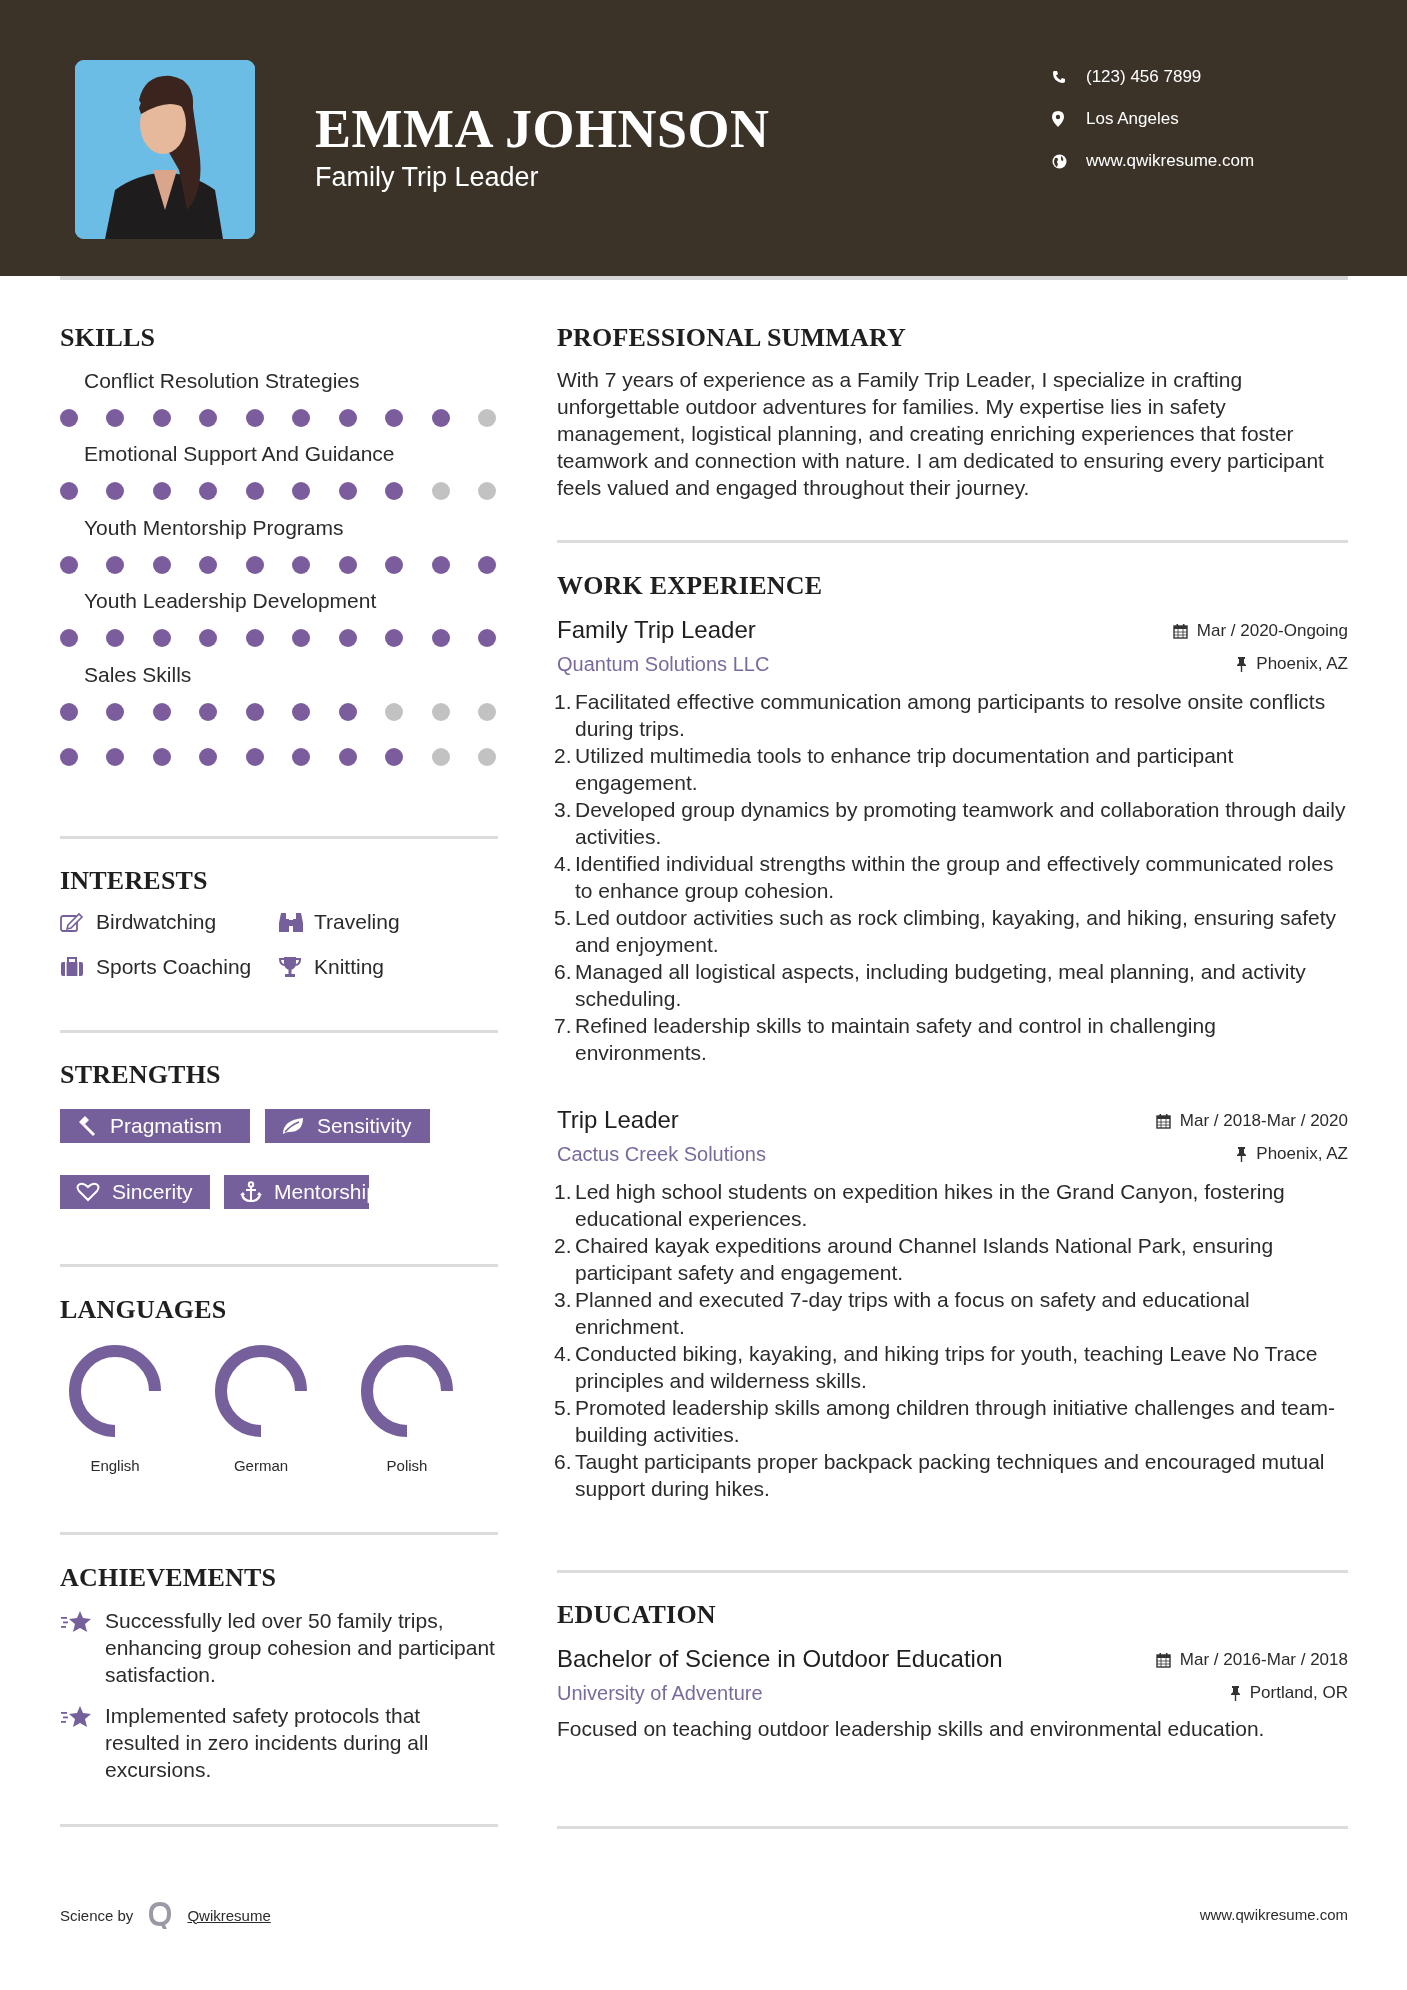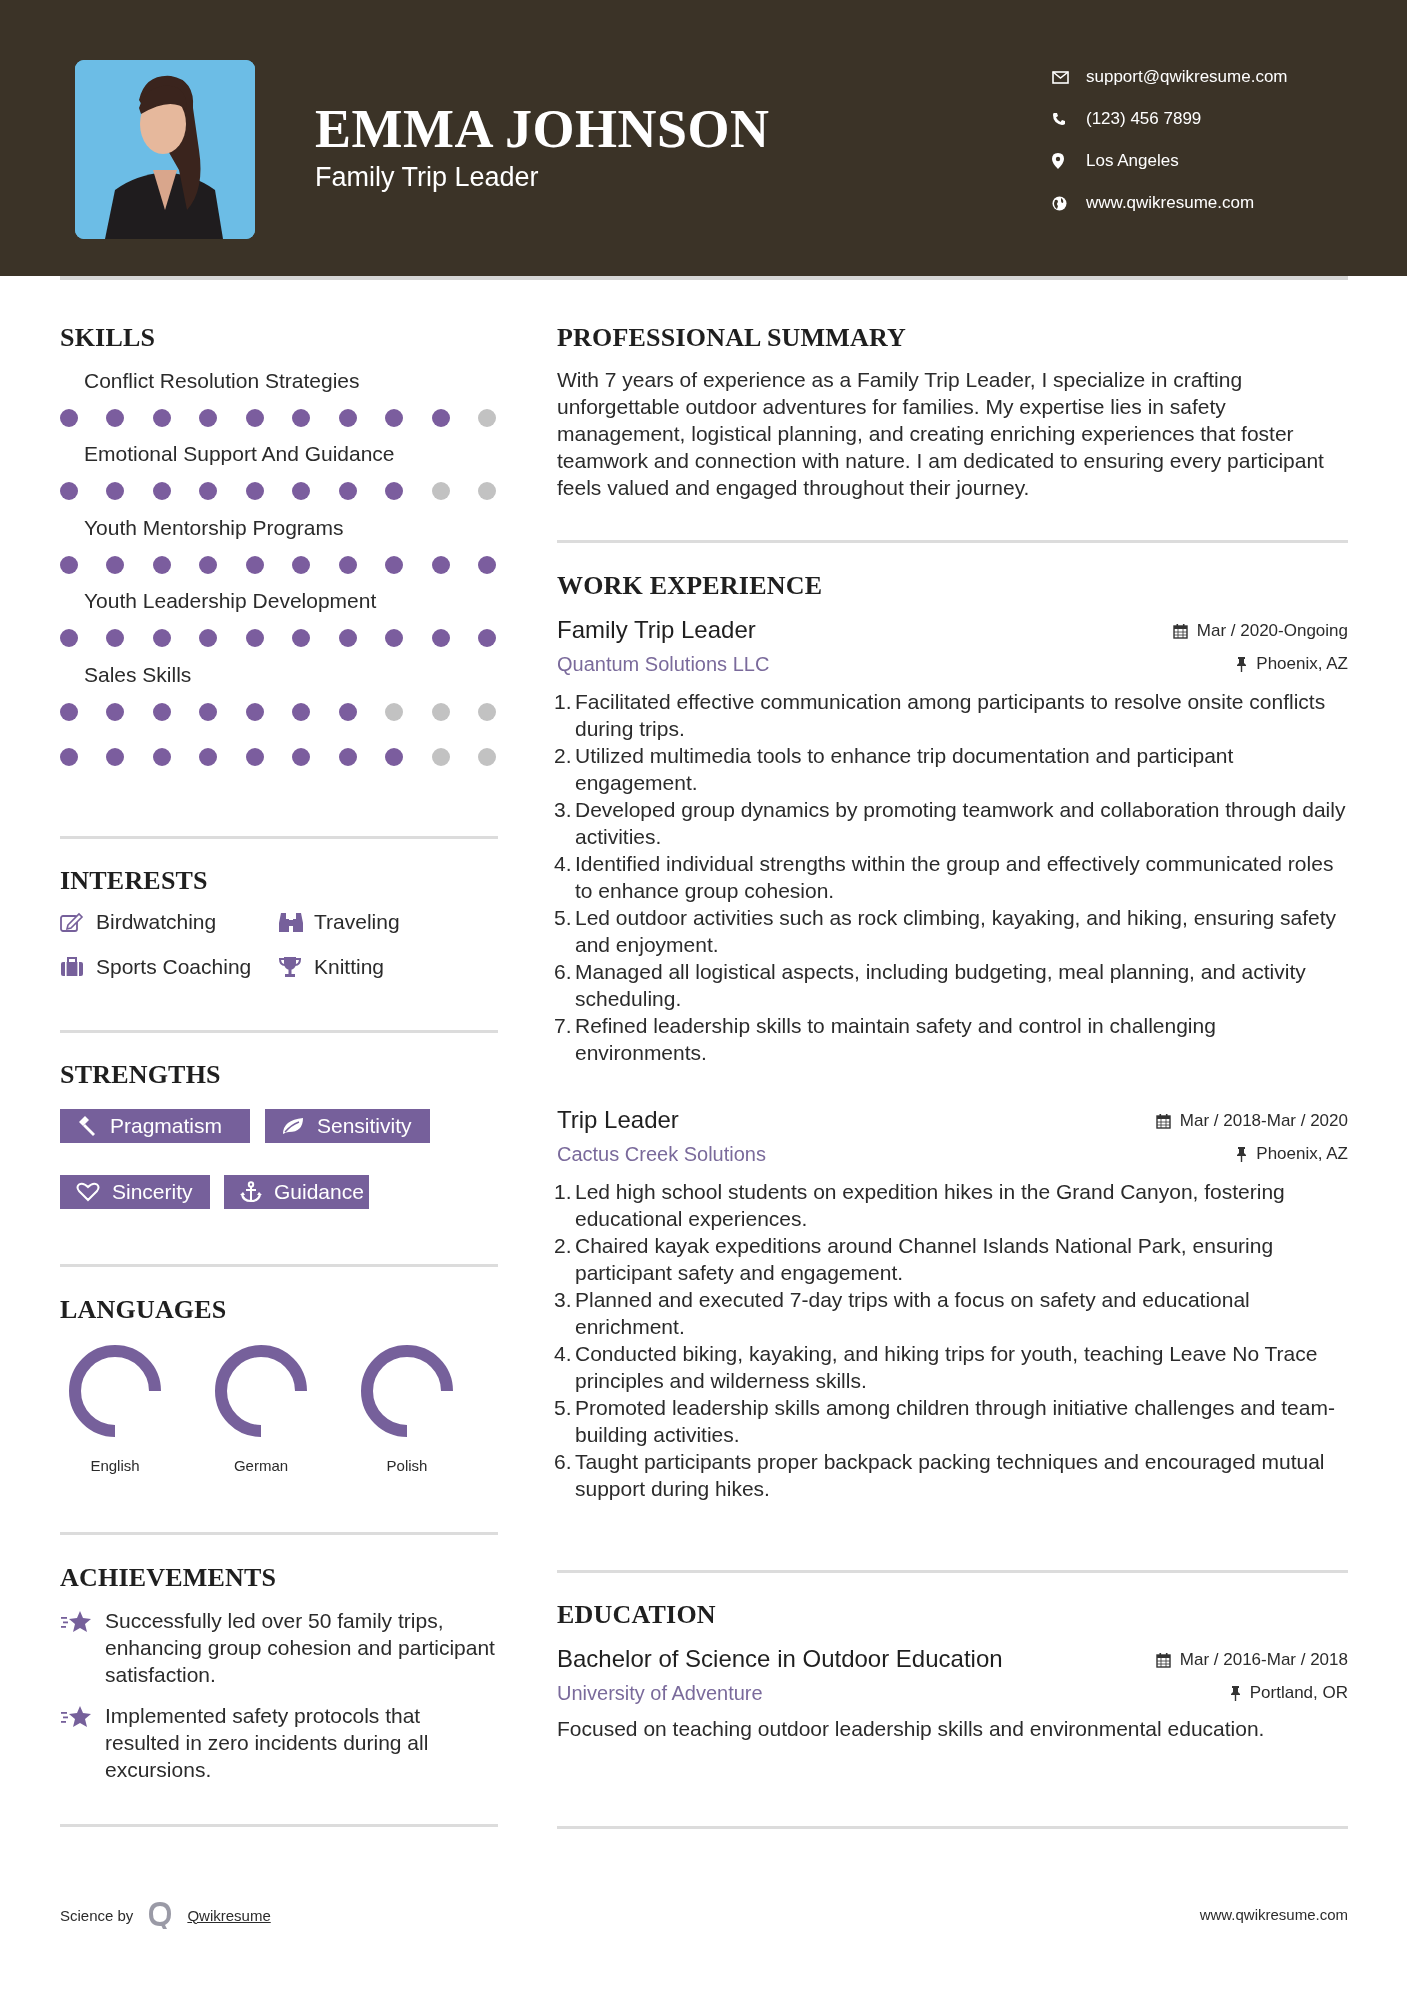--- a/index.html
+++ b/index.html
@@ -75,29 +75,20 @@
       <ellipse cx="88" cy="64" rx="23" ry="30" fill="#e6b89c"></ellipse>
       <path d="M64 48 Q72 24 96 26 Q112 28 112 50 Q96 36 66 54 Z" fill="#3a241d"></path>
     </svg>
   </div>
   <div class="name">EMMA JOHNSON</div>
   <div class="role">Family Trip Leader</div>
 
   <div class="contacts">
     <div class="contact">
       <span class="ci">
-        <svg width="17" height="13" viewBox="0 0 17 13">
-            <rect x="1" y="1" width="15" height="11" fill="none" stroke="#fff" stroke-width="1.6"></rect>
-            <path d="M1 1 L8.5 7 L16 1" fill="none" stroke="#fff" stroke-width="1.6"></path>
-          </svg>
-      </span>
-      <span>support@qwikresume.com</span>
-    </div>
-    <div class="contact">
-      <span class="ci">
         <svg width="14" height="14" viewBox="0 0 14 14">
             <path d="M2 1 L5 1 L6 4 L4 5.5 Q5.5 8.5 8.5 10 L10 8 L13 9 L13 12 Q12 13 10 13 Q1 11 1 3 Q1 1 2 1 Z" fill="#fff"></path>
           </svg>
       </span>
       <span>(123) 456 7899</span>
     </div>
     <div class="contact">
       <span class="ci">
         <svg width="12" height="16" viewBox="0 0 12 16">
             <path d="M6 0 Q12 0 12 6 Q12 10 6 16 Q0 10 0 6 Q0 0 6 0 Z" fill="#fff"></path>
@@ -288,21 +279,21 @@
   <div class="tag" style="left:164px; top:1175px; width:145px">
     <span class="ti">
       <svg width="22" height="22" viewBox="0 0 22 22">
           <circle cx="11" cy="3.5" r="2.2" fill="none" stroke="#fff" stroke-width="2"></circle>
           <rect x="10" y="5" width="2" height="15" fill="#fff"></rect>
           <rect x="6" y="8" width="10" height="2" fill="#fff"></rect>
           <path d="M2 13 Q3 20 11 20 Q19 20 20 13" fill="none" stroke="#fff" stroke-width="2.2"></path>
           <path d="M0 14 L3 11 L5 14 Z M22 14 L19 11 L17 14 Z" fill="#fff"></path>
         </svg>
     </span>
-    <span>Guidance</span>
+    <span>Mentorship</span>
   </div>
 
   <div class="divider" style="top:1264px; left:0; width:438px"></div>
 
   <div class="sec-title" style="top:1295px">LANGUAGES</div>
   <div class="lang" style="left:0; top:1345px">
     <svg width="92" height="92" viewBox="0 0 92 92">
       <path d="M86 46 A40 40 0 1 0 46 86" fill="none" stroke="#76609b" stroke-width="12"></path>
     </svg>
     <div class="lang-name">English</div>

